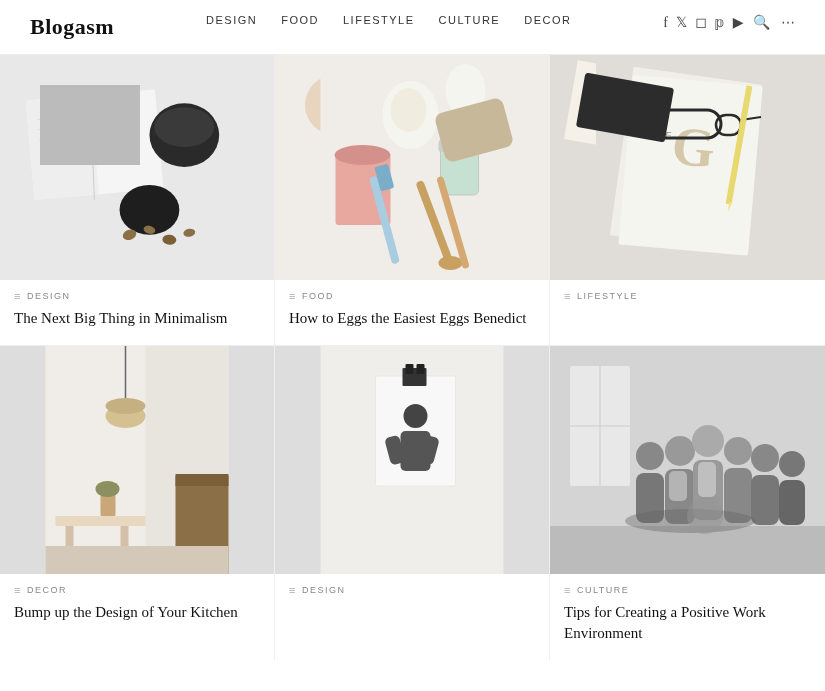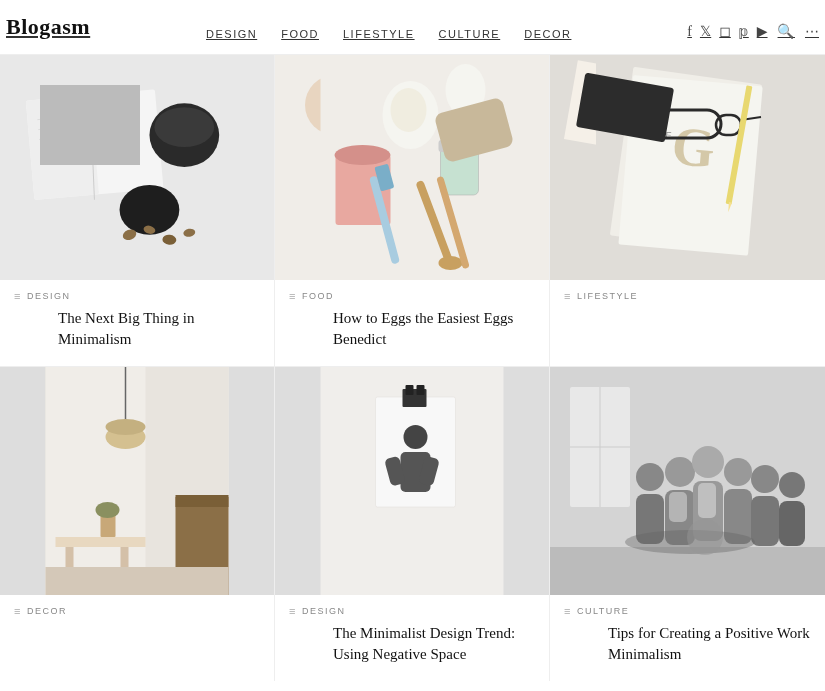--- a/index.html
+++ b/index.html
@@ -1,25 +1,24 @@
 <!DOCTYPE html>
 <html><head>
   <meta charset="utf-8">
   <style>
     * { margin: 0; padding: 0; box-sizing: border-box; }
     body { font-family: Georgia, 'Times New Roman', serif; background: #fff; color: #333; font-size: 14px; width: 825px; }
 
     
     header {
       display: flex;
-      align-items: flex-end;
+      align-items: flex-start;
       justify-content: space-between;
-      padding: 14px 6px;
+      padding: 14px 30px;
       border-bottom: 1px solid #eee;
-      text-decoration: underline;
     }
     .logo {
       font-size: 22px;
       font-weight: bold;
       font-family: Georgia, serif;
       letter-spacing: 0.5px;
       color: #111;
       text-decoration: none;
     }
     nav {
@@ -172,21 +171,20 @@
       font-size: 11px;
       color: #aaa;
     }
 
     .card-title {
       font-family: Georgia, serif;
       font-size: 15px;
       line-height: 1.4;
       color: #111;
       font-weight: normal;
-      margin-left: 44px;
     }
 
     
     .bottom-row .card-image {
       height: 228px;
     }
 
     
     .bottom-row .card:last-child .card-image {
       height: 228px;
@@ -353,20 +351,21 @@
           <rect x="75" y="180" width="8" height="20" fill="#d4c0a8"></rect>
 
           <rect x="55" y="145" width="15" height="25" rx="1" fill="#c8a878"></rect>
           <ellipse cx="62" cy="143" rx="12" ry="8" fill="#8a9060"></ellipse>
         </svg>
       </div>
       <div class="card-content">
         <div class="category-label">
           <span>DECOR</span>
         </div>
+        <div class="card-title">Bump up the Design of Your Kitchen</div>
       </div>
     </div>
 
     <div class="card">
       <div class="card-image">
         <svg width="100%" height="100%" viewBox="0 0 183 228" xmlns="http://www.w3.org/2000/svg" style="position:absolute;top:0;left:0;">
           <rect width="183" height="228" fill="#f0eeeb"></rect>
 
           <rect x="55" y="30" width="80" height="110" rx="2" fill="#f8f8f8" stroke="#e0ddd8" stroke-width="0.5"></rect>
 
@@ -377,21 +376,20 @@
           <circle cx="95" cy="70" r="12" fill="#444"></circle>
           <rect x="80" y="85" width="30" height="40" rx="5" fill="#555"></rect>
           <rect x="67" y="90" width="15" height="28" rx="5" fill="#555" transform="rotate(-15 75 104)"></rect>
           <rect x="101" y="90" width="15" height="28" rx="5" fill="#555" transform="rotate(15 108 104)"></rect>
         </svg>
       </div>
       <div class="card-content">
         <div class="category-label">
           <span>DESIGN</span>
         </div>
-        <div class="card-title">The Minimalist Design Trend: Using Negative Space</div>
       </div>
     </div>
 
     <div class="card">
       <div class="card-image">
         <svg width="100%" height="100%" viewBox="0 0 275 228" xmlns="http://www.w3.org/2000/svg" style="position:absolute;top:0;left:0;">
           <rect width="275" height="228" fill="#c8c8c8"></rect>
 
           <rect x="0" y="0" width="275" height="180" fill="#d4d4d4"></rect>
           <rect x="0" y="180" width="275" height="48" fill="#bbb"></rect>
@@ -423,19 +421,19 @@
           <circle cx="155" cy="170" r="18" fill="rgba(150,150,150,0.5)"></circle>
 
           <rect x="148" y="116" width="18" height="35" rx="5" fill="#d8d8d8" opacity="0.6"></rect>
           <rect x="119" y="125" width="18" height="30" rx="5" fill="#e0e0e0" opacity="0.5"></rect>
         </svg>
       </div>
       <div class="card-content">
         <div class="category-label">
           <span>CULTURE</span>
         </div>
-        <div class="card-title">Tips for Creating a Positive Work Minimalism</div>
+        <div class="card-title">Tips for Creating a Positive Work Environment</div>
       </div>
     </div>
 
   </div>
 
 </div>
 
 </body></html>

